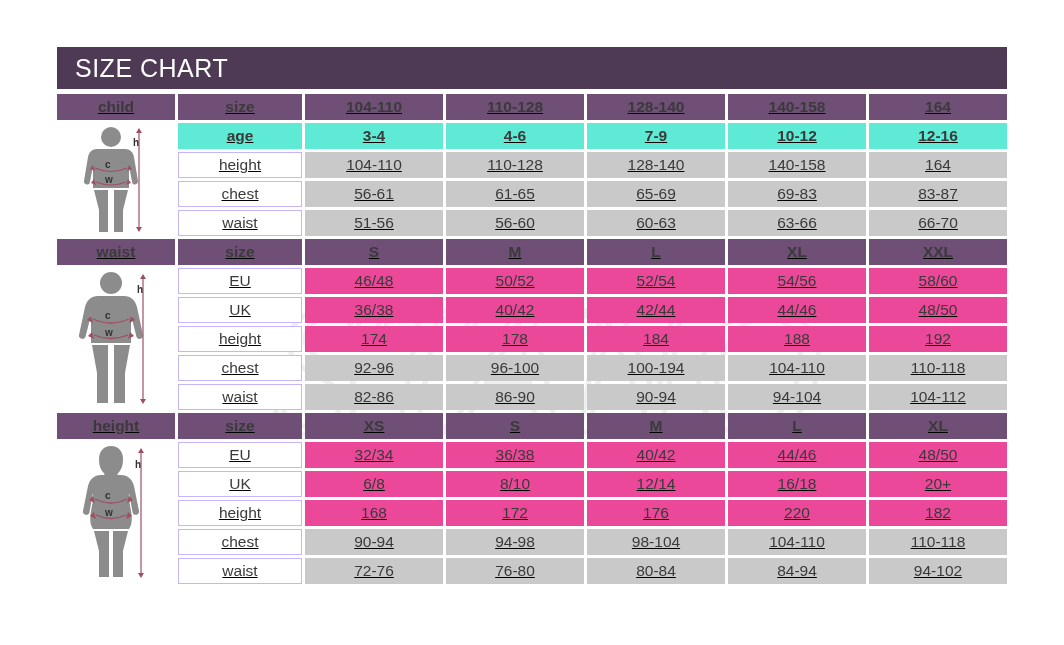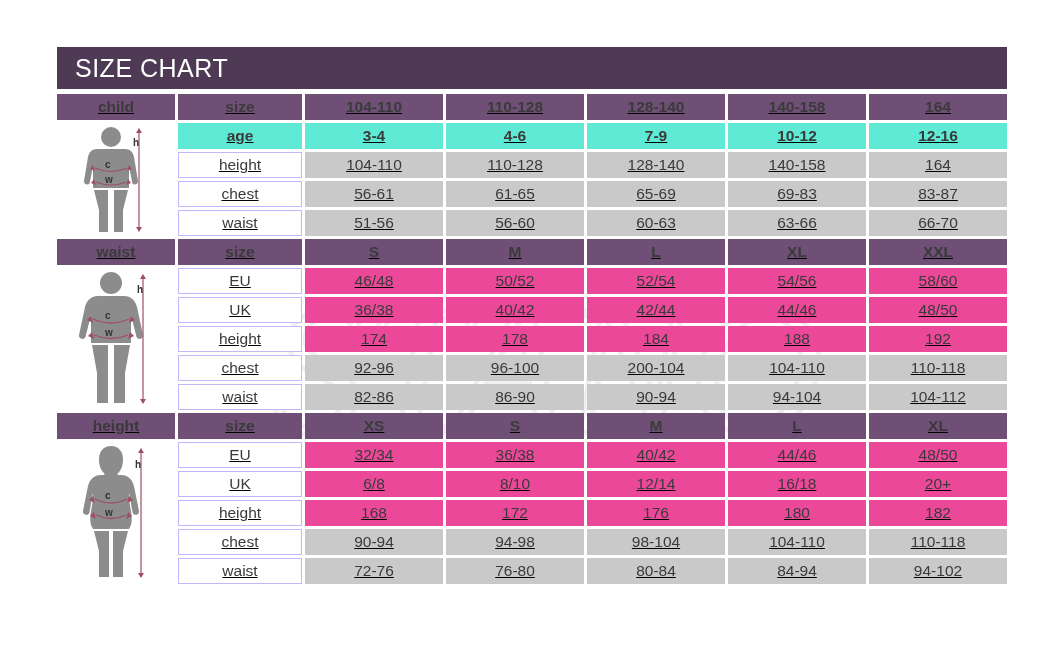--- a/index.html
+++ b/index.html
@@ -283,21 +283,21 @@
           <td class="cell-light">174</td>
           <td class="cell-light">178</td>
           <td class="cell-light">184</td>
           <td class="cell-light">188</td>
           <td class="cell-light">192</td>
         </tr>
         <tr>
           <td class="cell-outline">chest</td>
           <td class="cell-grey">92-96</td>
           <td class="cell-grey">96-100</td>
-          <td class="cell-grey">200-104</td>
+          <td class="cell-grey">100-194</td>
           <td class="cell-grey">104-110</td>
           <td class="cell-grey">110-118</td>
         </tr>
         <tr>
           <td class="cell-outline">waist</td>
           <td class="cell-grey">82-86</td>
           <td class="cell-grey">86-90</td>
           <td class="cell-grey">90-94</td>
           <td class="cell-grey">94-104</td>
           <td class="cell-grey">104-112</td>
@@ -356,21 +356,21 @@
           <td class="cell-light">8/10</td>
           <td class="cell-light">12/14</td>
           <td class="cell-light">16/18</td>
           <td class="cell-light">20+</td>
         </tr>
         <tr>
           <td class="cell-outline">height</td>
           <td class="cell-light">168</td>
           <td class="cell-light">172</td>
           <td class="cell-light">176</td>
-          <td class="cell-light">180</td>
+          <td class="cell-light">220</td>
           <td class="cell-light">182</td>
         </tr>
         <tr>
           <td class="cell-outline">chest</td>
           <td class="cell-grey">90-94</td>
           <td class="cell-grey">94-98</td>
           <td class="cell-grey">98-104</td>
           <td class="cell-grey">104-110</td>
           <td class="cell-grey">110-118</td>
         </tr>

